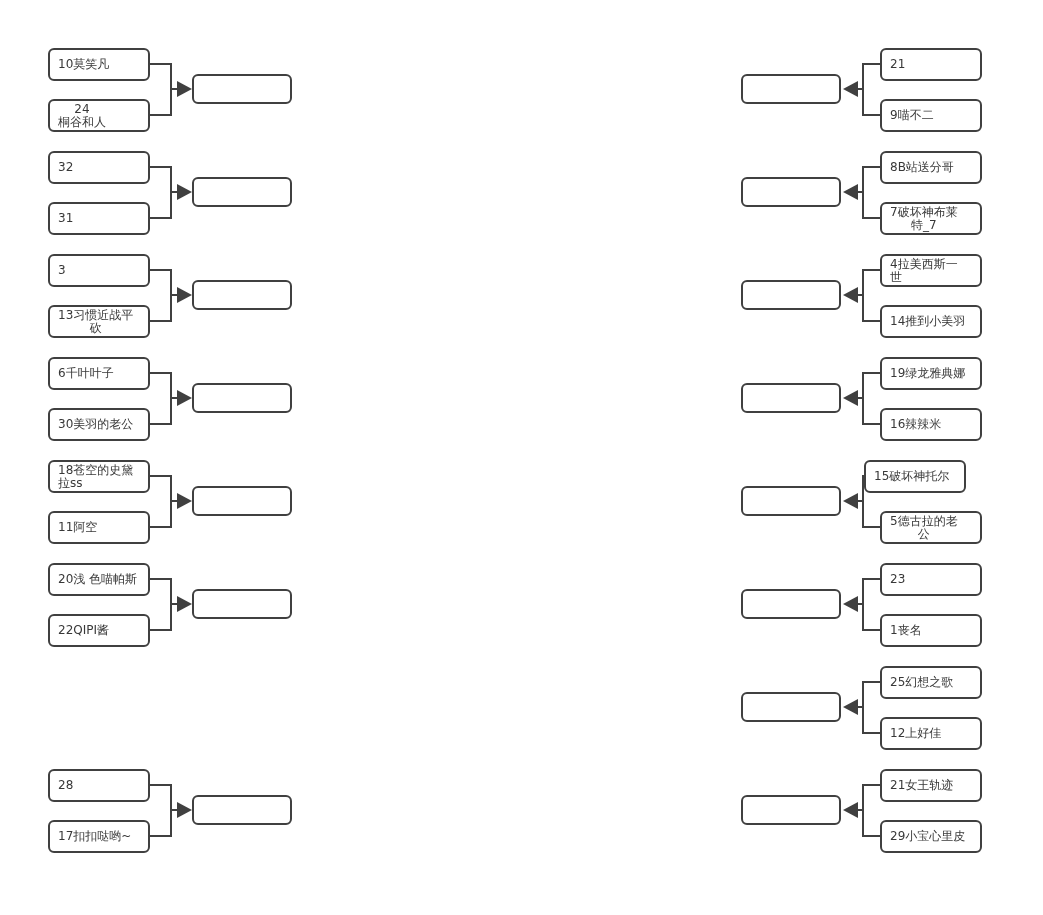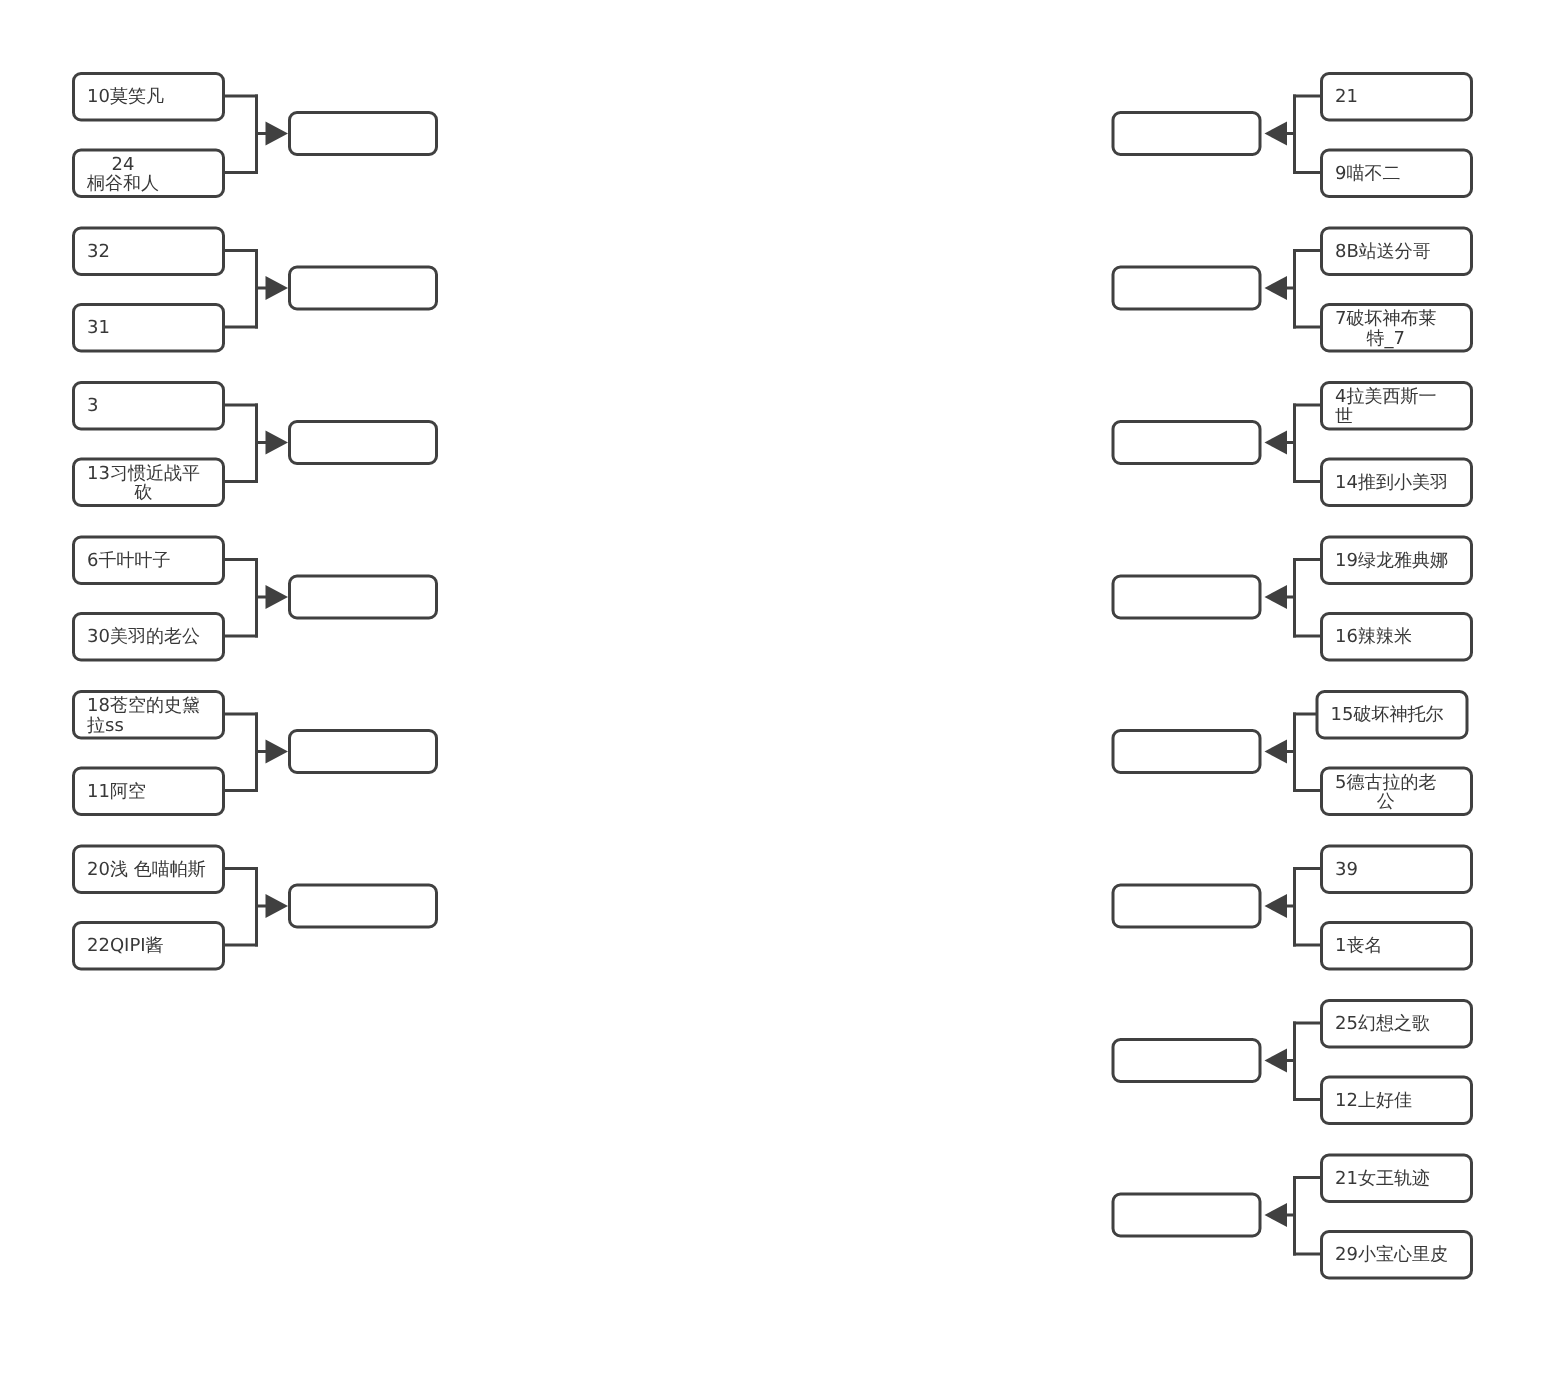--- a/index.html
+++ b/index.html
@@ -138,20 +138,34 @@
       </div>
     <div class="bracket"></div>
     <div class="astub"></div>
     <div class="tri"></div>
     <div class="box result">
         <span></span>
       </div>
   </div>
 
 
+  <div class="match left" style="top:769px">
+    <div class="box player p-top">
+        <span>28</span>
+      </div>
+    <div class="box player p-bottom">
+        <span>17扣扣哒哟~</span>
+      </div>
+    <div class="bracket"></div>
+    <div class="astub"></div>
+    <div class="tri"></div>
+    <div class="box result">
+        <span></span>
+      </div>
+  </div>
 
   <div class="match right" style="top:48px">
     <div class="box result">
         <span></span>
       </div>
     <div class="tri"></div>
     <div class="astub"></div>
     <div class="bracket"></div>
     <div class="box player p-top" style="left:139px">
         <span>21</span>
@@ -208,38 +222,38 @@
       </div>
   </div>
 
   <div class="match right" style="top:460px">
     <div class="box result">
         <span></span>
       </div>
     <div class="tri"></div>
     <div class="astub"></div>
     <div class="bracket"></div>
-    <div class="box player p-top" style="left:136px">
+    <div class="box player p-top" style="left:123px">
         <span>15破坏神托尔</span>
       </div>
     <div class="box player p-bottom" style="left:139px">
         <span>5德古拉的老
 公</span>
       </div>
   </div>
 
   <div class="match right" style="top:563px">
     <div class="box result">
         <span></span>
       </div>
     <div class="tri"></div>
     <div class="astub"></div>
     <div class="bracket"></div>
     <div class="box player p-top" style="left:139px">
-        <span>39</span>
+        <span>23</span>
       </div>
     <div class="box player p-bottom" style="left:139px">
         <span>1丧名</span>
       </div>
   </div>
 
   <div class="match right" style="top:666px">
     <div class="box result">
         <span></span>
       </div>

